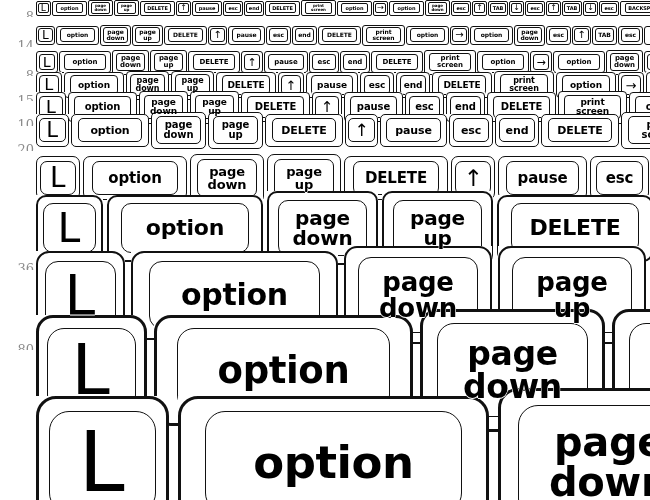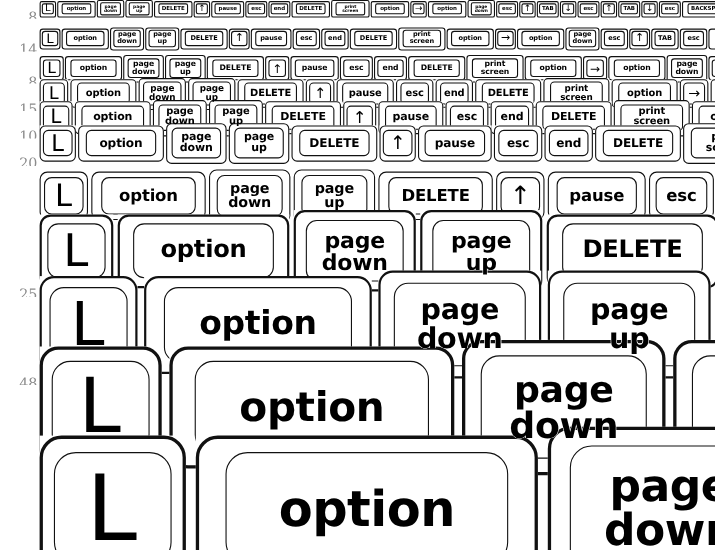--- a/index.html
+++ b/index.html
@@ -709,21 +709,21 @@
         </div>
         <div class="key big" style="width: 59px; height: 44px; margin-right: 3px;">
           <div class="cap" style="border-radius: 7px; border-width: 1px;">
             <div class="lbl" style="font-size: 15px;">esc</div>
           </div>
         </div>
       </div>
     </div>
     <div class="size-row" style="top: 186.5px; height: 83px;">
       <div class="label-slot">
-        <div class="size-label" style="font-size: 13px; top: 34.5px;">25</div>
+        <div class="size-label" style="font-size: 13px; top: 34.5px;">36</div>
       </div>
       <div class="keys" style="top: 0px; height: 83px; align-items: center;">
         <div class="key big" style="width: 67px; height: 67px; margin-right: 4px;">
           <div class="cap" style="border-radius: 10px; border-width: 2px;">
             <div class="lbl lshape" style="font-size: 41px;">L</div>
           </div>
         </div>
         <div class="key big" style="width: 156px; height: 67px; margin-right: 4px;">
           <div class="cap" style="border-radius: 10px; border-width: 2px;">
             <div class="lbl" style="font-size: 22px;">option</div>
@@ -743,21 +743,21 @@
         </div>
         <div class="key big" style="width: 156px; height: 67px; margin-right: 4px;">
           <div class="cap" style="border-radius: 10px; border-width: 2px;">
             <div class="lbl" style="font-size: 22px;">DELETE</div>
           </div>
         </div>
       </div>
     </div>
     <div class="size-row" style="top: 240px; height: 110px;">
       <div class="label-slot">
-        <div class="size-label" style="font-size: 13px; top: 48px;">48</div>
+        <div class="size-label" style="font-size: 13px; top: 48px;">80</div>
       </div>
       <div class="keys" style="top: 0px; height: 110px; align-items: center;">
         <div class="key big" style="width: 89px; height: 89px; margin-right: 6px;">
           <div class="cap" style="border-radius: 13px; border-width: 2px;">
             <div class="lbl lshape" style="font-size: 55px;">L</div>
           </div>
         </div>
         <div class="key big" style="width: 207px; height: 89px; margin-right: 6px;">
           <div class="cap" style="border-radius: 13px; border-width: 2px;">
             <div class="lbl" style="font-size: 30px;">option</div>

